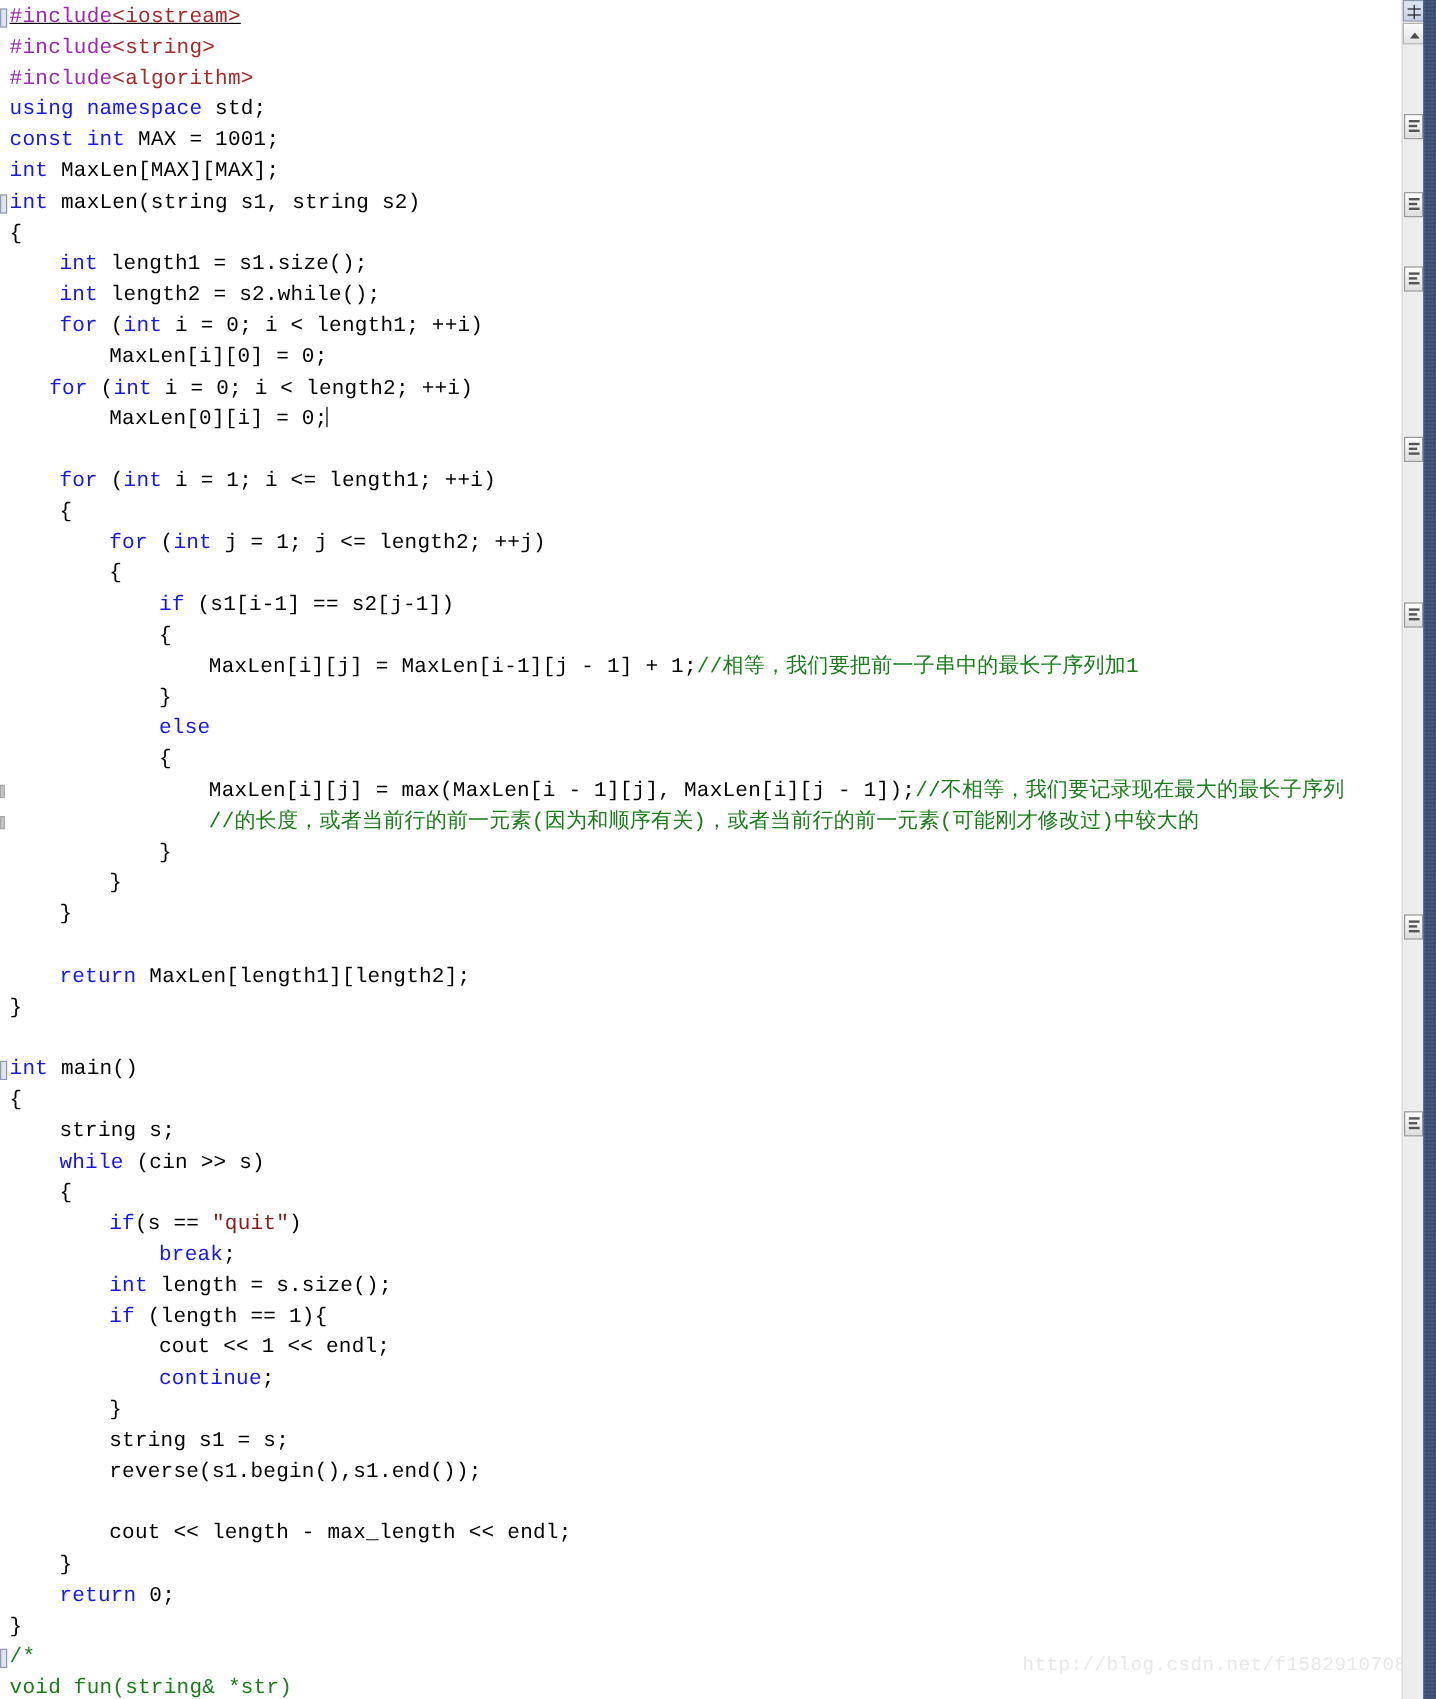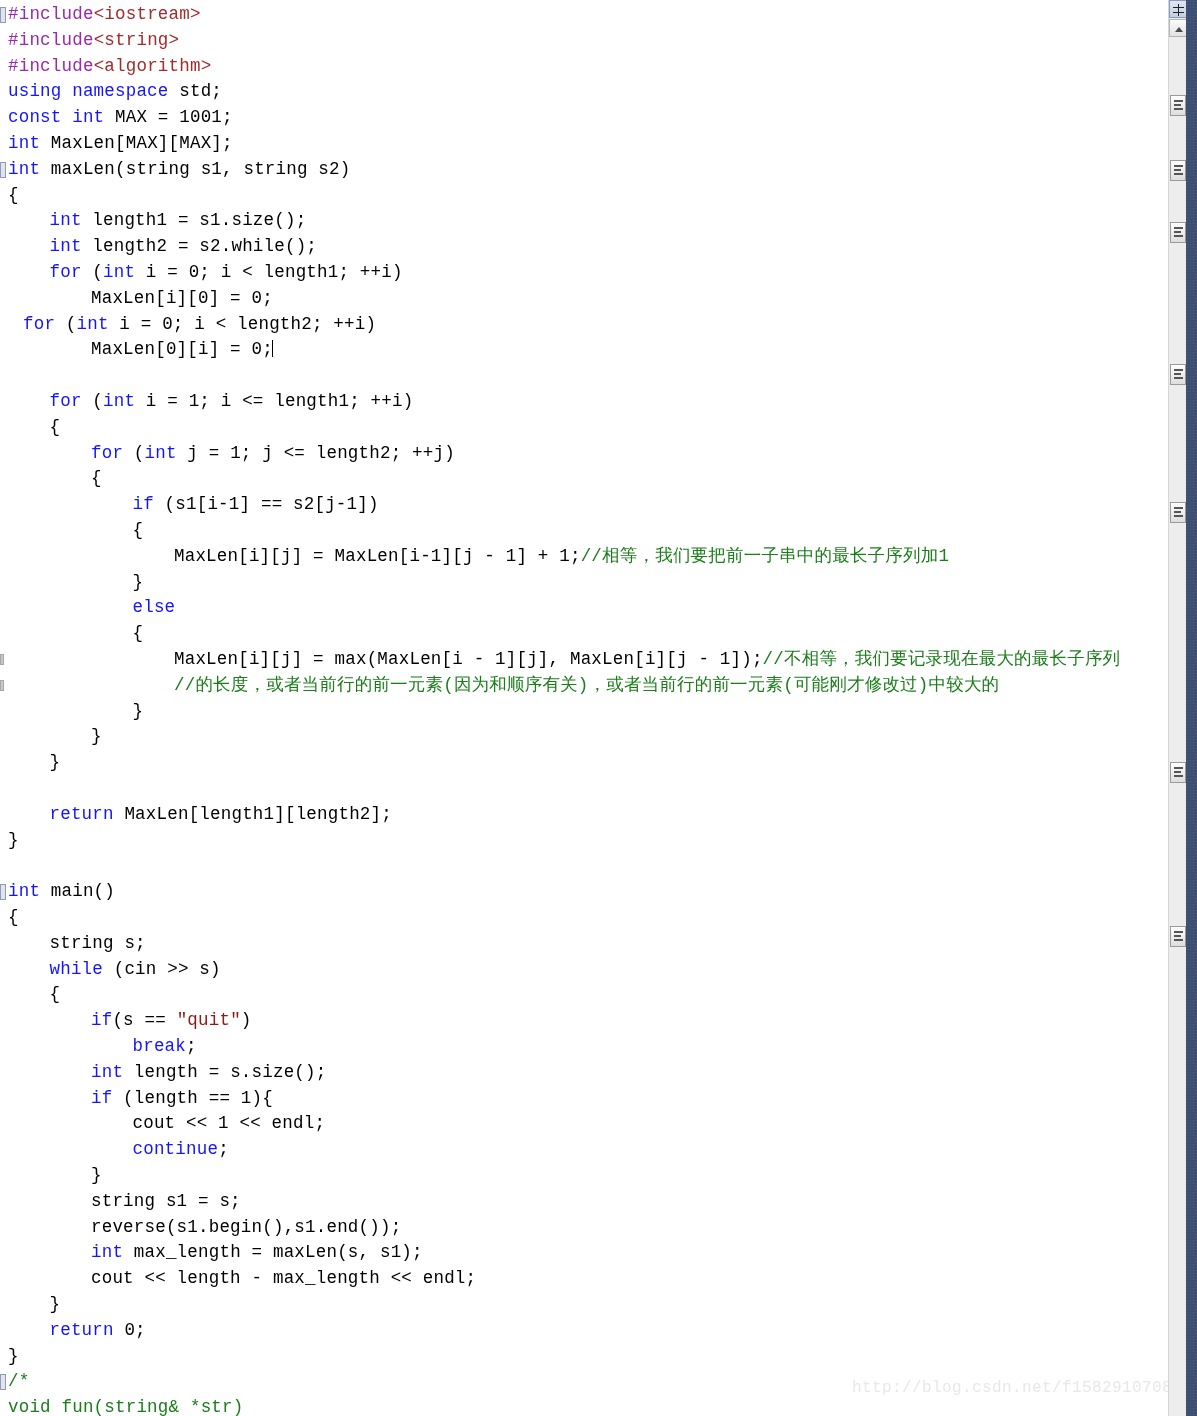--- a/index.html
+++ b/index.html
@@ -186,33 +186,33 @@
       radial-gradient(#55679099 0.9px, transparent 1px);
     background-size: 3px 3px;
   }
 </style>
 </head>
 <body>
 
 <div id="app">
 
   <div id="code-area">
-      <div class="code-line" style="position: absolute; left: 0px; top: 2px; width: 1000px;"><div class="fold-mark" style="top: 5px;"></div><span class="code-text" style="margin-left: 8px;"><span class="t-pre">#include</span><span class="t-hdr">&lt;iostream&gt;</span></span></div>
+      <div class="code-line" style="position: absolute; left: 0px; top: 2px; width: 1000px; text-decoration: underline;"><div class="fold-mark" style="top: 5px;"></div><span class="code-text" style="margin-left: 8px;"><span class="t-pre">#include</span><span class="t-hdr">&lt;iostream&gt;</span></span></div>
       <div class="code-line" style="position: absolute; left: 0px; top: 27.8px; width: 1168px;"><span class="code-text" style="margin-left: 8px;"><span class="t-pre">#include</span><span class="t-hdr">&lt;string&gt;</span></span></div>
       <div class="code-line" style="position: absolute; left: 0px; top: 53.6px; width: 1168px;"><span class="code-text" style="margin-left: 8px;"><span class="t-pre">#include</span><span class="t-hdr">&lt;algorithm&gt;</span></span></div>
       <div class="code-line" style="position: absolute; left: 0px; top: 79.4px; width: 1168px;"><span class="code-text" style="margin-left: 8px;"><span class="t-kw">using namespace</span><span class="t-plain"> std;</span></span></div>
       <div class="code-line" style="position: absolute; left: 0px; top: 105.2px; width: 1168px;"><span class="code-text" style="margin-left: 8px; text-align: center;"><span class="t-kw">const int</span><span class="t-plain"> MAX = 1001;</span></span></div>
       <div class="code-line" style="position: absolute; left: 0px; top: 131px; width: 1168px;"><span class="code-text" style="margin-left: 8px;"><span class="t-kw">int</span><span class="t-plain"> MaxLen[MAX][MAX];</span></span></div>
       <div class="code-line" style="position: absolute; left: 0px; top: 156.8px; width: 1168px;"><div class="fold-mark" style="top: 5px;"></div><span class="code-text" style="margin-left: 8px;"><span class="t-kw">int</span><span class="t-plain"> maxLen(string s1, string s2)</span></span></div>
       <div class="code-line" style="position: absolute; left: 0px; top: 182.6px; width: 1168px;"><span class="code-text" style="margin-left: 8px;"><span class="t-plain">{</span></span></div>
       <div class="code-line" style="position: absolute; left: 0px; top: 208.4px; width: 1168px;"><span class="code-text" style="margin-left: 49.5px;"><span class="t-kw">int</span><span class="t-plain"> length1 = s1.size();</span></span></div>
       <div class="code-line" style="position: absolute; left: 0px; top: 234.2px; width: 1168px;"><span class="code-text" style="margin-left: 49.5px;"><span class="t-kw">int</span><span class="t-plain"> length2 = s2.while();</span></span></div>
       <div class="code-line" style="position: absolute; left: 0px; top: 260px; width: 1168px;"><span class="code-text" style="margin-left: 49.5px;"><span class="t-kw">for</span><span class="t-plain"> (</span><span class="t-kw">int</span><span class="t-plain"> i = 0; i &lt; length1; ++i)</span></span></div>
       <div class="code-line" style="position: absolute; left: 0px; top: 285.8px; width: 1168px;"><span class="code-text" style="margin-left: 91px;"><span class="t-plain">MaxLen[i][0] = 0;</span></span></div>
-      <div class="code-line" style="position: absolute; left: 0px; top: 311.6px; width: 1168px;"><span class="code-text" style="margin-left: 23px;"><span class="t-kw">for</span><span class="t-plain"> (</span><span class="t-kw">int</span><span class="t-plain"> i = 0; i &lt; length2; ++i)</span></span></div>
+      <div class="code-line" style="position: absolute; left: 0px; top: 311.6px; width: 1168px;"><span class="code-text" style="margin-left: 41px;"><span class="t-kw">for</span><span class="t-plain"> (</span><span class="t-kw">int</span><span class="t-plain"> i = 0; i &lt; length2; ++i)</span></span></div>
       <div class="code-line" style="position: absolute; left: 0px; top: 337.4px; width: 1168px;"><span class="code-text" style="margin-left: 91px;"><span class="t-plain">MaxLen[0][i] = 0;</span><span class="caret"></span></span></div>
       <div class="code-line" style="position: absolute; left: 0px; top: 363.2px; width: 1168px;"><span class="code-text" style="margin-left: 8px;"><span class="t-plain"></span></span></div>
       <div class="code-line" style="position: absolute; left: 0px; top: 389px; width: 1168px;"><span class="code-text" style="margin-left: 49.5px;"><span class="t-kw">for</span><span class="t-plain"> (</span><span class="t-kw">int</span><span class="t-plain"> i = 1; i &lt;= length1; ++i)</span></span></div>
       <div class="code-line" style="position: absolute; left: 0px; top: 414.8px; width: 1168px;"><span class="code-text" style="margin-left: 49.5px;"><span class="t-plain">{</span></span></div>
       <div class="code-line" style="position: absolute; left: 0px; top: 440.6px; width: 1168px;"><span class="code-text" style="margin-left: 91px;"><span class="t-kw">for</span><span class="t-plain"> (</span><span class="t-kw">int</span><span class="t-plain"> j = 1; j &lt;= length2; ++j)</span></span></div>
       <div class="code-line" style="position: absolute; left: 0px; top: 466.4px; width: 1168px;"><span class="code-text" style="margin-left: 91px;"><span class="t-plain">{</span></span></div>
       <div class="code-line" style="position: absolute; left: 0px; top: 492.2px; width: 1168px;"><span class="code-text" style="margin-left: 132.5px;"><span class="t-kw">if</span><span class="t-plain"> (s1[i-1] == s2[j-1])</span></span></div>
       <div class="code-line" style="position: absolute; left: 0px; top: 518px; width: 1168px;"><span class="code-text" style="margin-left: 132.5px;"><span class="t-plain">{</span></span></div>
       <div class="code-line" style="position: absolute; left: 0px; top: 543.8px; width: 1168px;"><span class="code-text" style="margin-left: 174px;"><span class="t-plain">MaxLen[i][j] = MaxLen[i-1][j - 1] + 1;</span><span class="t-cmt">//相等，我们要把前一子串中的最长子序列加1</span></span></div>
       <div class="code-line" style="position: absolute; left: 0px; top: 569.6px; width: 1168px;"><span class="code-text" style="margin-left: 132.5px;"><span class="t-plain">}</span></span></div>
@@ -234,21 +234,20 @@
       <div class="code-line" style="position: absolute; left: 0px; top: 982.4px; width: 1168px;"><span class="code-text" style="margin-left: 49.5px;"><span class="t-plain">{</span></span></div>
       <div class="code-line" style="position: absolute; left: 0px; top: 1008.2px; width: 1168px;"><span class="code-text" style="margin-left: 91px;"><span class="t-kw">if</span><span class="t-plain">(s == </span><span class="t-str">"quit"</span><span class="t-plain">)</span></span></div>
       <div class="code-line" style="position: absolute; left: 0px; top: 1034px; width: 1168px;"><span class="code-text" style="margin-left: 132.5px;"><span class="t-kw">break</span><span class="t-plain">;</span></span></div>
       <div class="code-line" style="position: absolute; left: 0px; top: 1059.8px; width: 1168px;"><span class="code-text" style="margin-left: 91px;"><span class="t-kw">int</span><span class="t-plain"> length = s.size();</span></span></div>
       <div class="code-line" style="position: absolute; left: 0px; top: 1085.6px; width: 1168px;"><span class="code-text" style="margin-left: 91px;"><span class="t-kw">if</span><span class="t-plain"> (length == 1){</span></span></div>
       <div class="code-line" style="position: absolute; left: 0px; top: 1111.4px; width: 1168px;"><span class="code-text" style="margin-left: 132.5px;"><span class="t-plain">cout &lt;&lt; 1 &lt;&lt; endl;</span></span></div>
       <div class="code-line" style="position: absolute; left: 0px; top: 1137.2px; width: 1168px;"><span class="code-text" style="margin-left: 132.5px;"><span class="t-kw">continue</span><span class="t-plain">;</span></span></div>
       <div class="code-line" style="position: absolute; left: 0px; top: 1163px; width: 1168px;"><span class="code-text" style="margin-left: 91px;"><span class="t-plain">}</span></span></div>
       <div class="code-line" style="position: absolute; left: 0px; top: 1188.8px; width: 1168px;"><span class="code-text" style="margin-left: 91px;"><span class="t-plain">string s1 = s;</span></span></div>
       <div class="code-line" style="position: absolute; left: 0px; top: 1214.6px; width: 1168px;"><span class="code-text" style="margin-left: 91px;"><span class="t-plain">reverse(s1.begin(),s1.end());</span></span></div>
-      <div class="code-line" style="position: absolute; left: 0px; top: 1240.4px; width: 1168px;"><span class="code-text" style="margin-left: 91px;"><span class="t-kw">int</span><span class="t-plain"> max_length = maxLen(s, s1);</span></span></div>
       <div class="code-line" style="position: absolute; left: 0px; top: 1266.2px; width: 1168px;"><span class="code-text" style="margin-left: 91px;"><span class="t-plain">cout &lt;&lt; length - max_length &lt;&lt; endl;</span></span></div>
       <div class="code-line" style="position: absolute; left: 0px; top: 1292px; width: 1168px;"><span class="code-text" style="margin-left: 49.5px;"><span class="t-plain">}</span></span></div>
       <div class="code-line" style="position: absolute; left: 0px; top: 1317.8px; width: 1168px;"><span class="code-text" style="margin-left: 49.5px;"><span class="t-kw">return</span><span class="t-plain"> 0;</span></span></div>
       <div class="code-line" style="position: absolute; left: 0px; top: 1343.6px; width: 1168px;"><span class="code-text" style="margin-left: 8px;"><span class="t-plain">}</span></span></div>
       <div class="code-line" style="position: absolute; left: 0px; top: 1369.4px; width: 1168px;"><div class="fold-mark" style="top: 5px;"></div><span class="code-text" style="margin-left: 8px;"><span class="t-cmt">/*</span></span></div>
       <div class="code-line" style="position: absolute; left: 0px; top: 1395.2px; width: 1168px;"><span class="code-text" style="margin-left: 8px;"><span class="t-cmt">void fun(string&amp; *str)</span></span></div>
     </div>
 
   <div id="watermark">http://blog.csdn.net/f15829107089</div>
 

